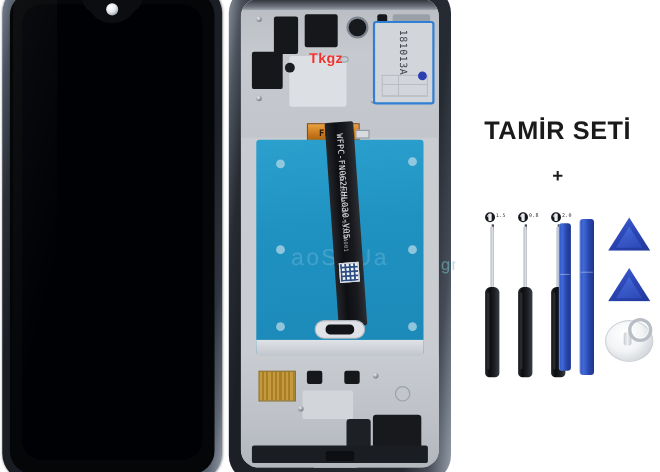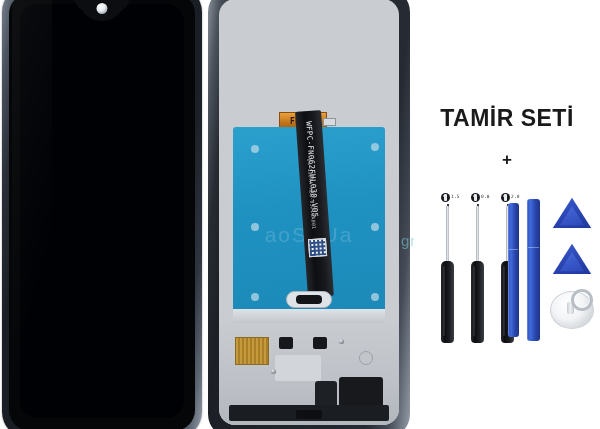--- a/index.html
+++ b/index.html
@@ -337,20 +337,43 @@
       <div class="lcd-notch"></div>
       <div class="lcd-cam"></div>
       <div class="lcd-sheen"></div>
     </div>
   </div>
 
   <div class="panel-frame">
     <div class="frame-body">
       <div class="frame-inner">
 
+        <div class="deck-top">
+          <div class="blk" style="left:30px;top:16px;width:22px;height:34px;"></div>
+          <div class="blk" style="left:58px;top:14px;width:30px;height:30px;"></div>
+          <div class="cam-ring" style="left:96px;top:16px;"></div>
+          <div class="blk" style="left:124px;top:14px;width:9px;height:20px;"></div>
+          <div class="gry" style="left:138px;top:14px;width:34px;height:34px;"></div>
+          <div class="blk" style="left:10px;top:48px;width:28px;height:34px;"></div>
+          <div class="lgt" style="left:44px;top:52px;width:52px;height:46px;"></div>
+          <div class="hole" style="left:40px;top:58px;width:9px;height:9px;"></div>
+          <div class="hole" style="left:90px;top:52px;width:8px;height:6px;border-radius:50%;background:#c9ccd1;border:1px solid #9aa0a8;"></div>
+          <div class="scr" style="left:14px;top:16px;"></div>
+          <div class="scr" style="left:14px;top:88px;"></div>
+          <div class="scr" style="left:118px;top:90px;"></div>
+          <div class="scr" style="left:166px;top:90px;"></div>
+
+          <div class="bluebox" style="left:120px;top:20px;width:56px;height:76px;">
+            <div class="grid"></div>
+            <div class="bluedot" style="right:5px;bottom:20px;"></div>
+            <div class="vert-code" style="left:20px;top:6px;">181013A</div>
+          </div>
+
+          <div class="tkgz" style="left:62px;top:46px;">Tkgz</div>
+        </div>
 
         <div class="fhd">
           <span>FHD-A</span>
         </div>
 
         <div class="cyan">
           <div class="dot" style="left:18px;top:18px;"></div>
           <div class="dot" style="left:78px;top:14px;"></div>
           <div class="dot" style="left:138px;top:16px;"></div>
           <div class="dot" style="left:18px;top:96px;"></div>

